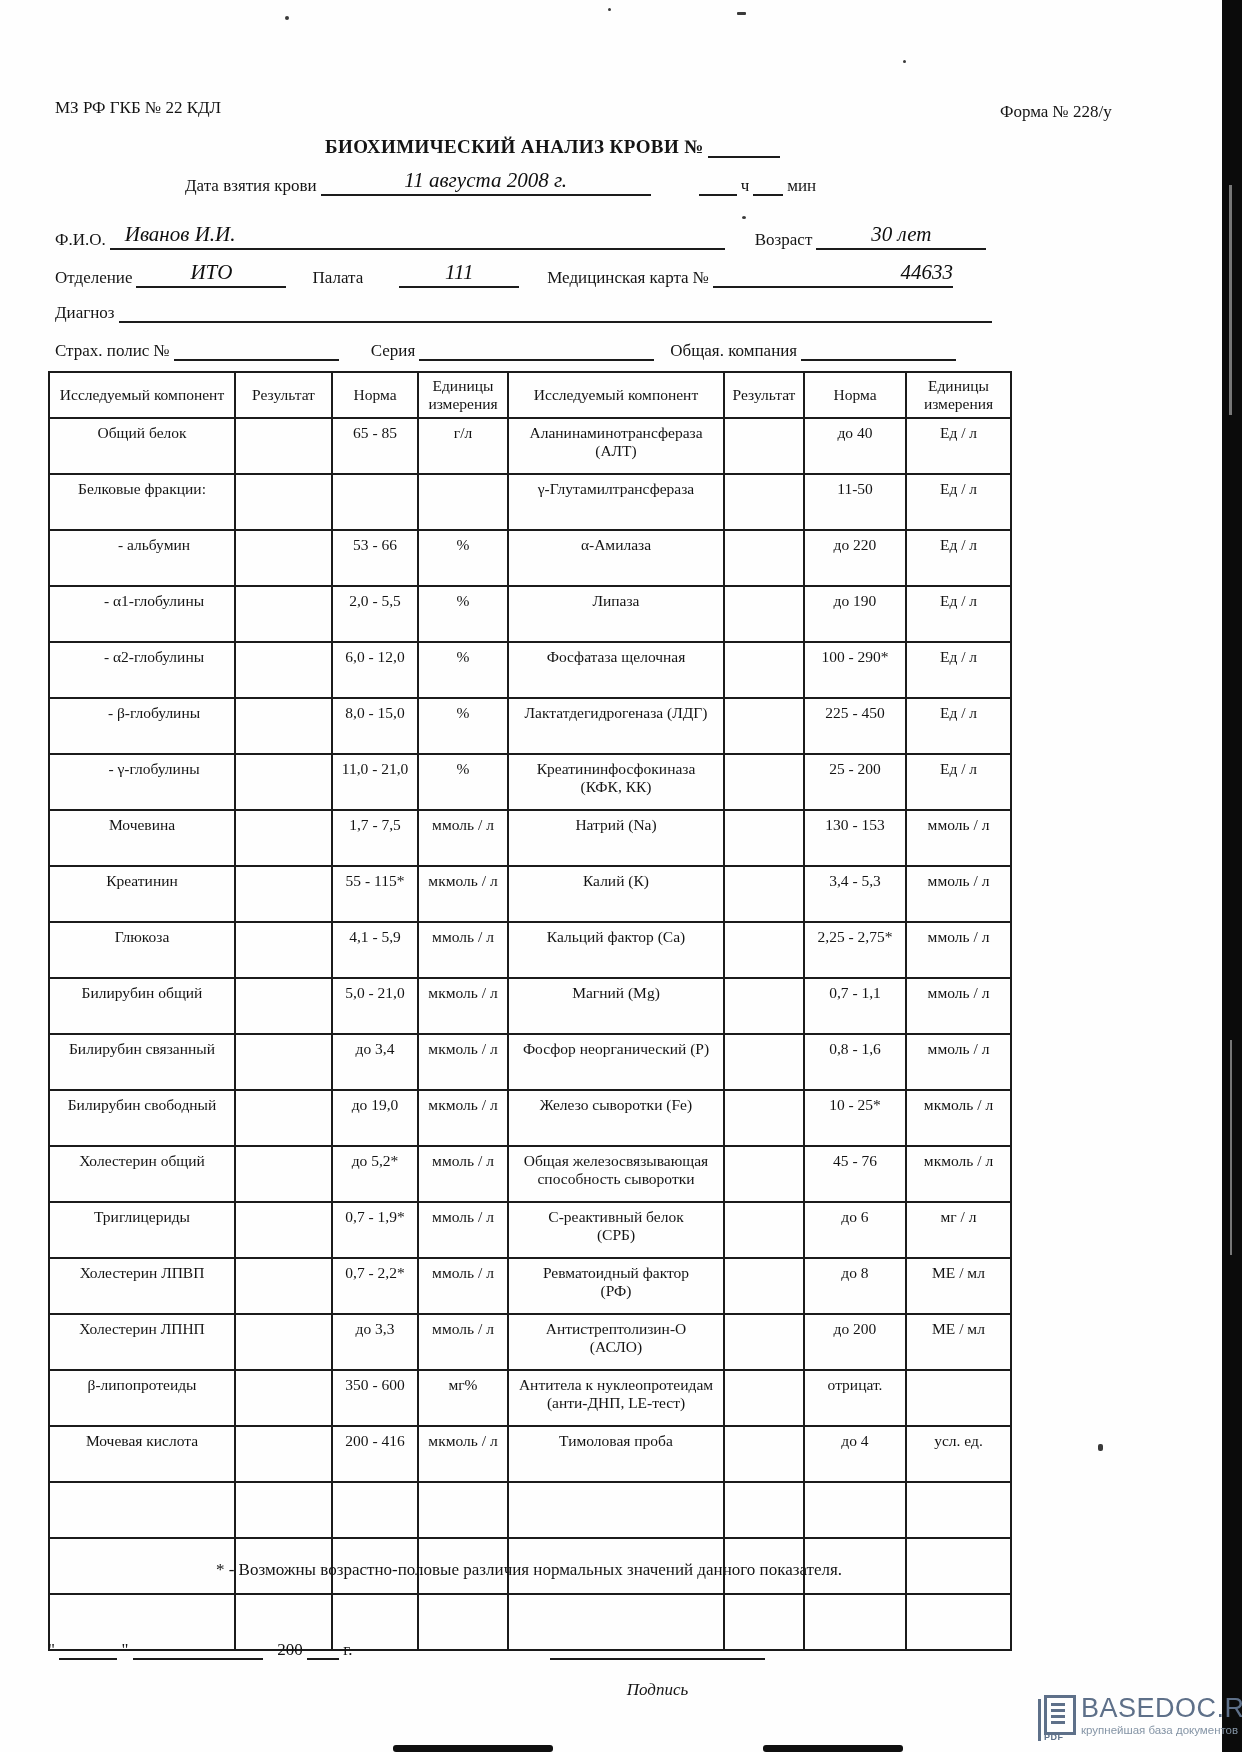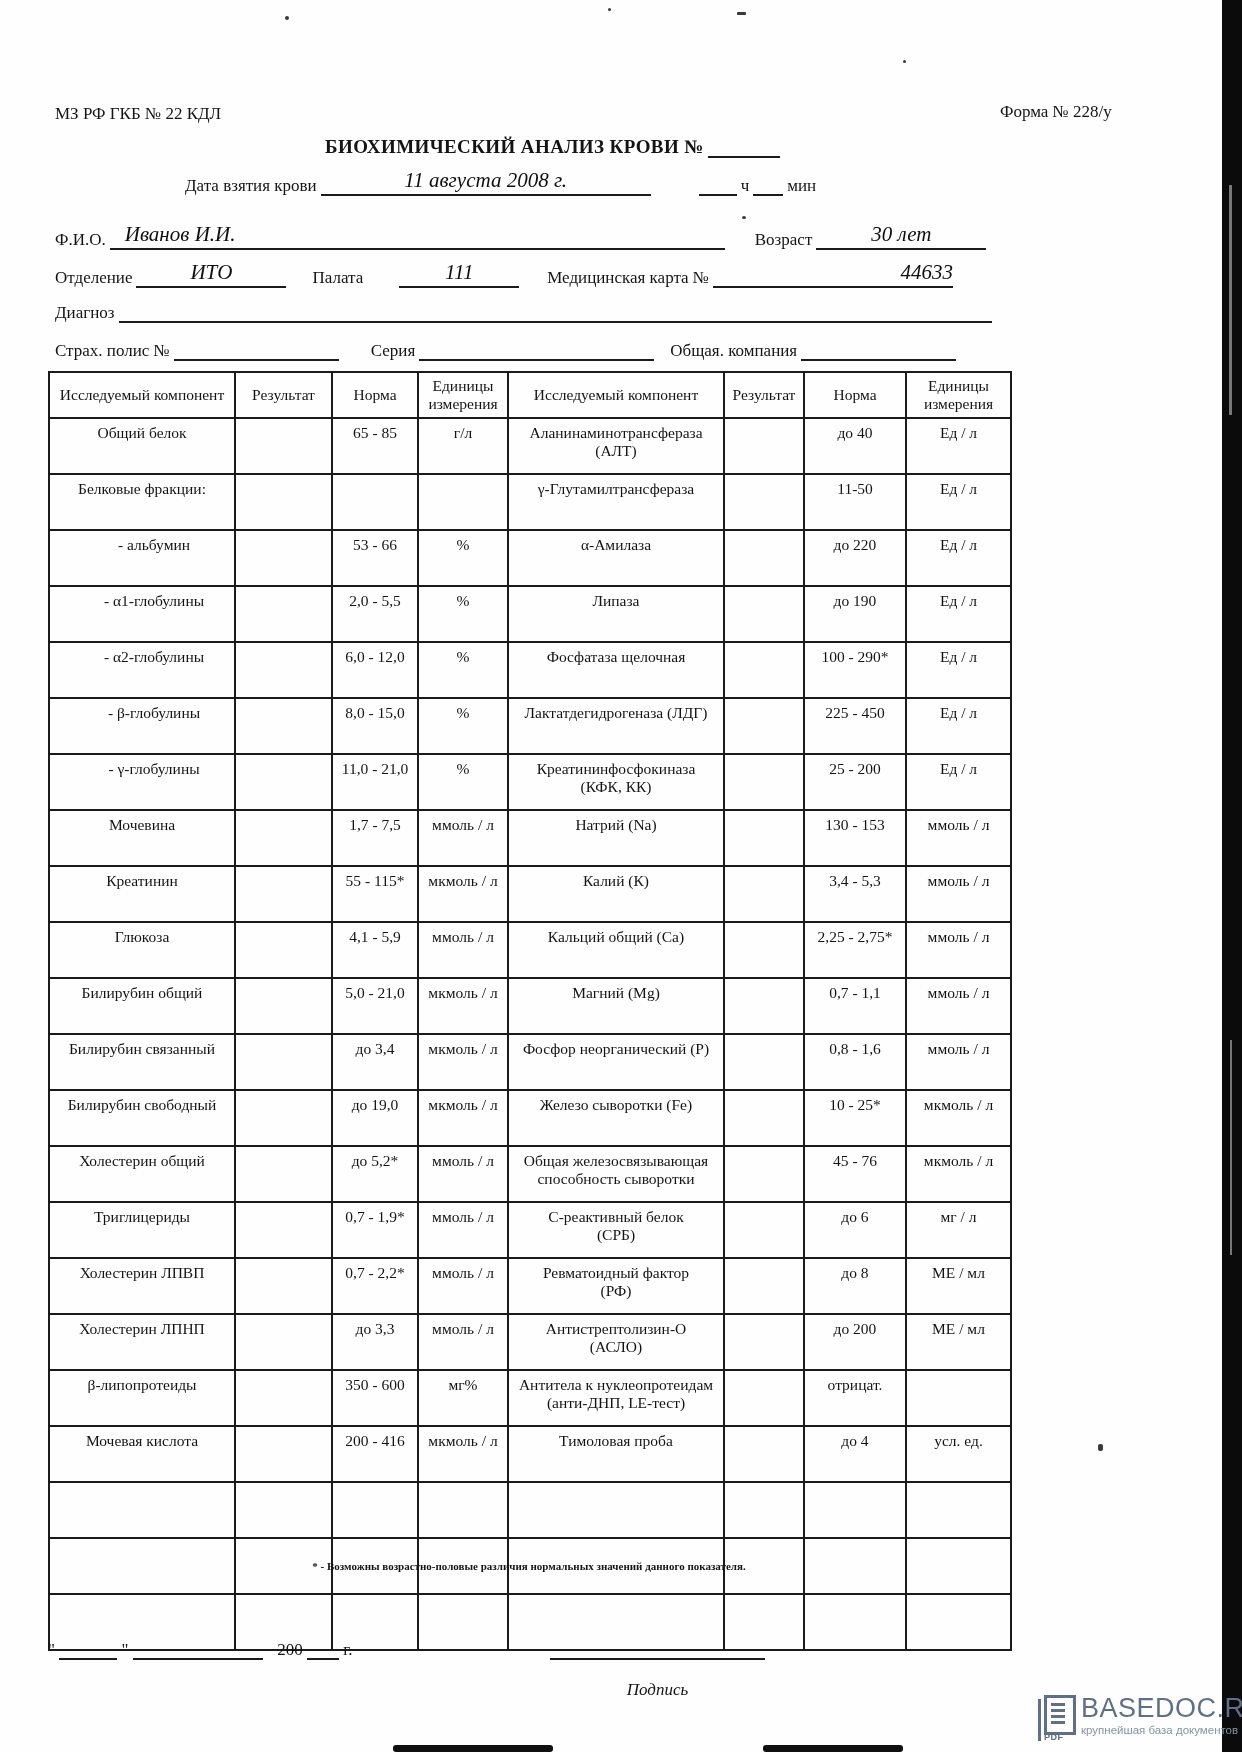--- a/index.html
+++ b/index.html
@@ -14,21 +14,21 @@
   table.lab{border-collapse:collapse;table-layout:fixed;width:962px;border-radius:29px;}
   table.lab th, table.lab td{border:2px solid #1b1b1b;font-weight:normal;
       font-size:15.5px;line-height:1.15;vertical-align:top;padding:5px 3px 2px 3px;
       overflow:hidden;}
   table.lab th{text-align:center;height:40px;vertical-align:middle;padding:2px 4px;}
   table.lab td{height:47px;text-align:center;}
   td.component{text-align:left;padding-left:9px;white-space:pre-line;}
   td.component.indent{padding-left:27px;}
   td.units{font-size:14.5px;}
   
-  .note{font-size:11px;font-weight:700;}
+  .note{font-size:17px;font-weight:400;}
   
   .band{position:absolute;left:1222px;top:0;width:20px;height:1752px;background:#0b0b0b;}
   .streak{position:absolute;background:#777;}
   .smudge{position:absolute;background:#101010;border-radius:3px;}
   .speck{position:absolute;background:#3a3a3a;border-radius:50%;}
   
   .basedoc{position:absolute;left:1038px;top:1695px;display:flex;align-items:flex-start;gap:7px;
            font-family:"Liberation Sans", sans-serif;}
   .bd-icon{position:relative;width:36px;height:46px;}
   .bd-spine{position:absolute;left:0;top:4px;width:3px;height:42px;background:#5e7089;}
@@ -36,21 +36,21 @@
   .bd-line{position:absolute;left:4px;width:14px;height:3px;background:#5e7089;}
   .bd-pdf{position:absolute;left:6px;top:37px;font-size:9px;font-weight:bold;color:#5e7089;letter-spacing:.5px;}
   .bd-brand{font-size:27px;color:#5e7089;letter-spacing:.5px;line-height:1;}
   .bd-tag{font-size:11.5px;color:#8494a5;margin-top:2px;}
 </style>
 </head>
 <body>
 
 <div class="page">
 
-  <div class="abs lbl" style="left:55px;top:104px;">МЗ РФ  ГКБ № 22  КДЛ</div>
+  <div class="abs lbl" style="left:55px;top:98px;">МЗ РФ  ГКБ № 22  КДЛ</div>
   <div class="abs lbl" style="left:1000px;top:102px;">Форма № 228/у</div>
 
   <div class="abs" style="left:325px;top:136px;">
     <span class="title">БИОХИМИЧЕСКИЙ АНАЛИЗ КРОВИ №</span>
     <span class="ln" style="width:72px;"></span>
   </div>
 
   <div class="abs" style="left:185px;top:168px;">
     <span class="lbl">Дата взятия крови</span>
     <span class="ln" style="width:330px;text-align:center;height:26px;"><span class="hand">11 августа 2008 г.</span></span>
@@ -212,21 +212,21 @@
             <td class="component">Калий (К)</td>
             <td class="result"></td>
             <td class="norm">3,4 - 5,3</td>
             <td class="units">ммоль / л</td>
           </tr>
           <tr>
             <td class="component">Глюкоза</td>
             <td class="result"></td>
             <td class="norm">4,1 - 5,9</td>
             <td class="units">ммоль / л</td>
-            <td class="component">Кальций общий (Са)</td>
+            <td class="component">Кальций фактор (Са)</td>
             <td class="result"></td>
             <td class="norm">2,25 - 2,75*</td>
             <td class="units">ммоль / л</td>
           </tr>
           <tr>
             <td class="component">Билирубин общий</td>
             <td class="result"></td>
             <td class="norm">5,0 - 21,0</td>
             <td class="units">мкмоль / л</td>
             <td class="component">Магний (Mg)</td>

